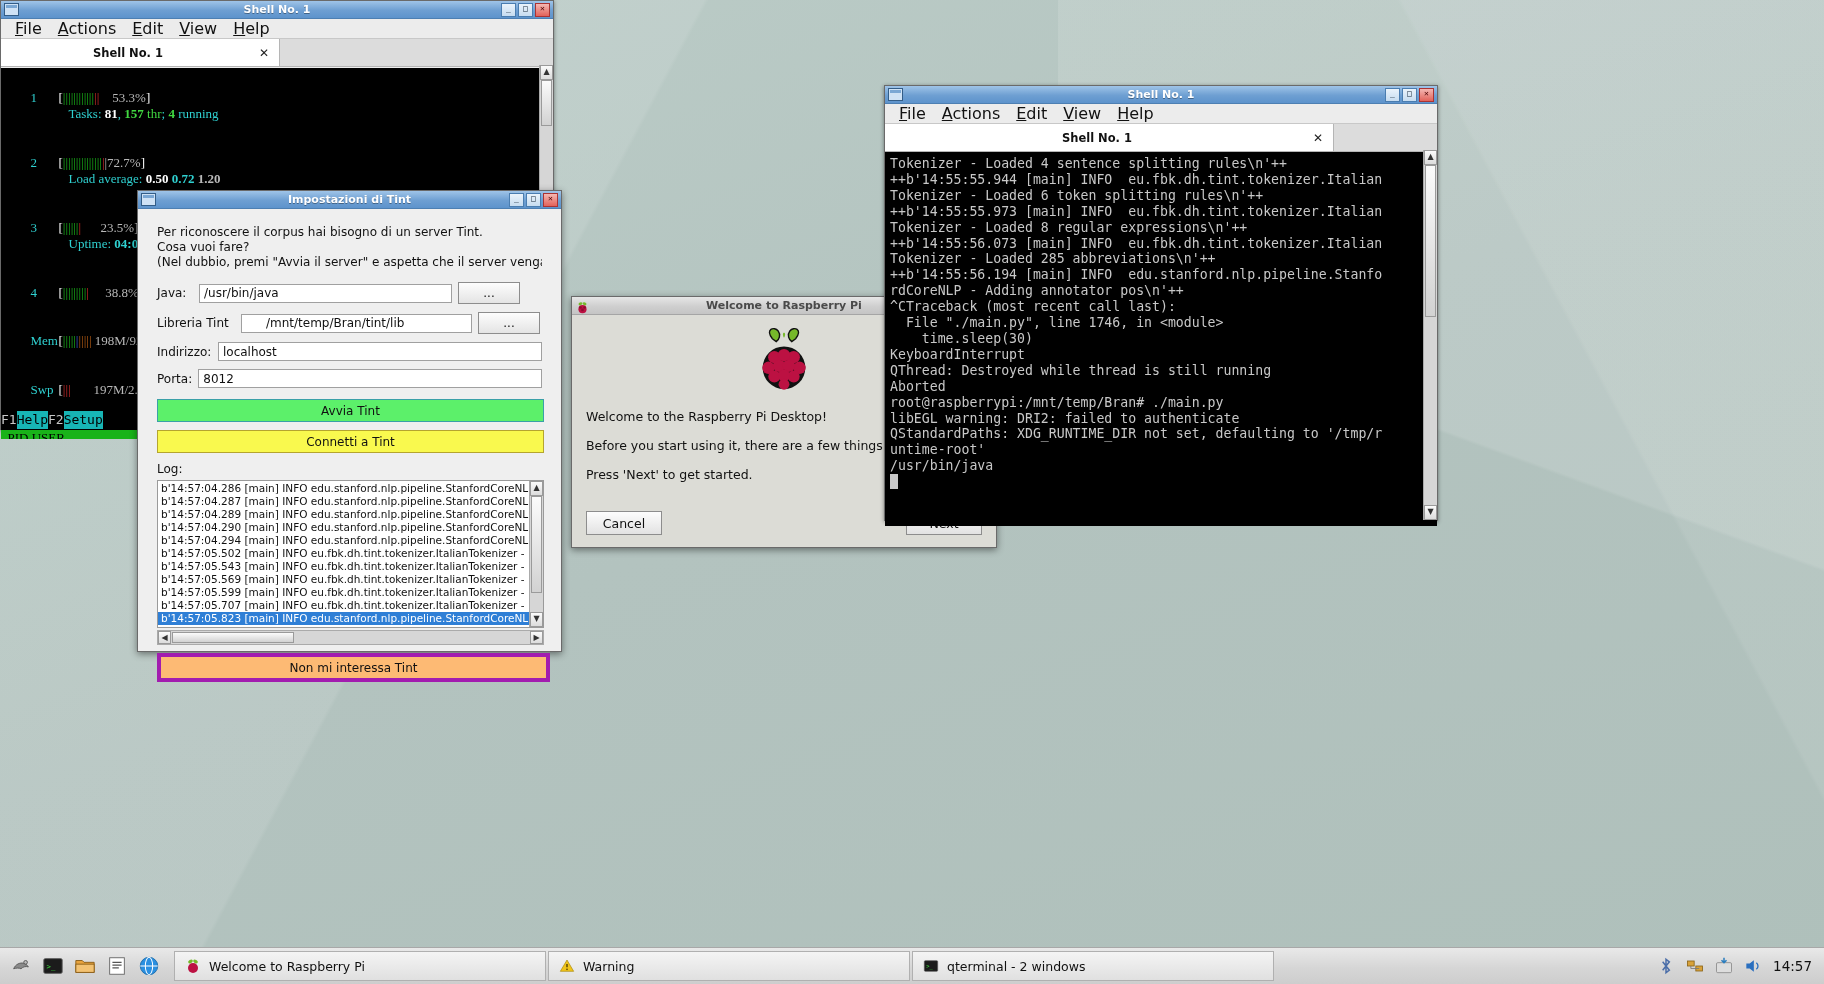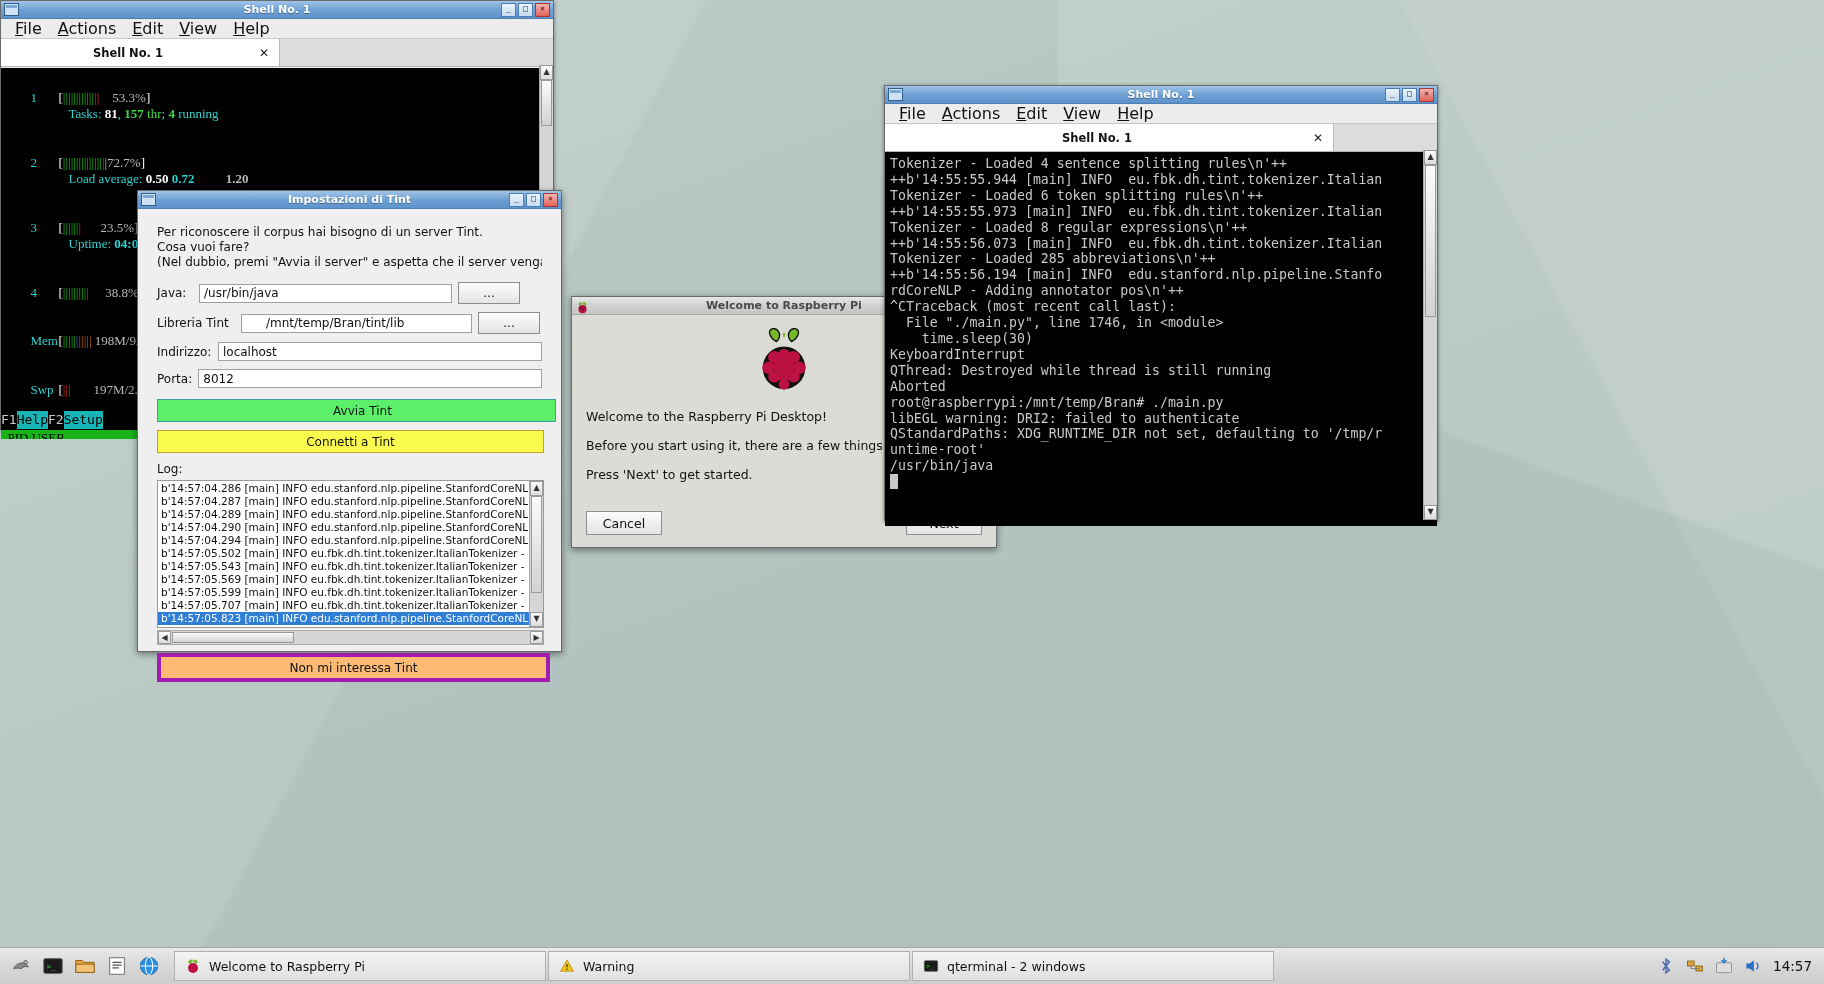--- a/index.html
+++ b/index.html
@@ -42,21 +42,21 @@
   .tab{background:#fff;border-right:1px solid #b5b5b5;display:flex;align-items:center;
        padding:0 10px;font-size:11.5px;font-weight:bold;color:#111;position:relative;flex:none;}
   .tab .x{margin-left:auto;padding-left:14px;font-size:12px;font-weight:bold;color:#222;}
   .tabfill{flex:1;background:#dcdcdc;}
 
   
   .term{background:#000;color:#c8c8c8;font-family:"DejaVu Sans Mono","Liberation Mono",monospace;
         overflow:hidden;position:relative;}
   .term .ln{white-space:pre;}
   .cy{color:#2fd0d0;} .gr{color:#41d841;} .wh{color:#ffffff;} .bold{font-weight:bold;}
-  .gy{color:#b8b8b8;margin-left:28px;}
+  .gy{color:#b8b8b8;}
   .barbr{color:#ffffff;}
   .g{color:#19b319;} .r{color:#cf2b2b;} .b{color:#3b5bdb;} .o{color:#b55c14;}
   .pct{color:#b8b8b8;}
   .pidhdr{background:#19b319;color:#000;}
   .fnbar{display:flex;font-family:"DejaVu Sans Mono",monospace;font-size:13px;}
   .fnk{background:#000;color:#c8c8c8;}
   .fnv{background:#17b5b5;color:#000;}
 
   
   .vscroll{position:absolute;top:0;right:0;width:13px;bottom:0;background:#d6d6d6;border-left:1px solid #aaa;}
@@ -66,21 +66,21 @@
      border:1px solid #9a9a9a;}
 
   
   .qdlg{position:absolute;background:#efefef;border:1px solid #6a6a6a;box-shadow:0 2px 7px rgba(0,0,0,.45);}
   .qrow{display:flex;align-items:center;gap:6px;}
   .qlabel{font-size:12px;color:#111;}
   .qinput{background:#fff;border:1px solid #a0a0a0;height:17px;font-size:12px;color:#111;
      display:flex;align-items:center;padding:0 4px;font-family:"DejaVu Sans","Liberation Sans",sans-serif;}
   .qbtn{border:1px solid #8d8d8d;background:linear-gradient(#fdfdfd,#e4e4e4);height:20px;
      display:flex;align-items:center;justify-content:center;font-size:12px;color:#111;}
-  .qbtn.green{background:#5cf06a;border:1px solid #3aa0a8;padding-left:12px;}
+  .qbtn.green{background:#5cf06a;border:1px solid #3aa0a8;}
   .qbtn.yellow{background:#f9f94e;border:1px solid #b5a52f;}
   .qbtn.red{background:#fdba74;border:4px solid #a21caf;}
   .loglist{background:#fff;border:1px solid #9a9a9a;position:relative;overflow:hidden;
      font-size:10.5px;font-family:"DejaVu Sans","Liberation Sans",sans-serif;}
   .loglist .lrow{white-space:nowrap;height:13px;line-height:13px;padding-left:3px;color:#111;}
   .loglist .lrow.sel{background:#2f7fd6;color:#fff;}
   .hscroll{height:13px;background:#d6d6d6;border:1px solid #aaa;position:relative;display:flex;}
   .hscroll .arr{width:13px;background:linear-gradient(#fbfbfb,#dcdcdc);border:1px solid #9a9a9a;
      font-size:8px;text-align:center;line-height:11px;color:#333;box-sizing:border-box;}
   .hscroll .thumb{position:absolute;top:1px;bottom:1px;background:linear-gradient(#fbfbfb,#d2d2d2);

